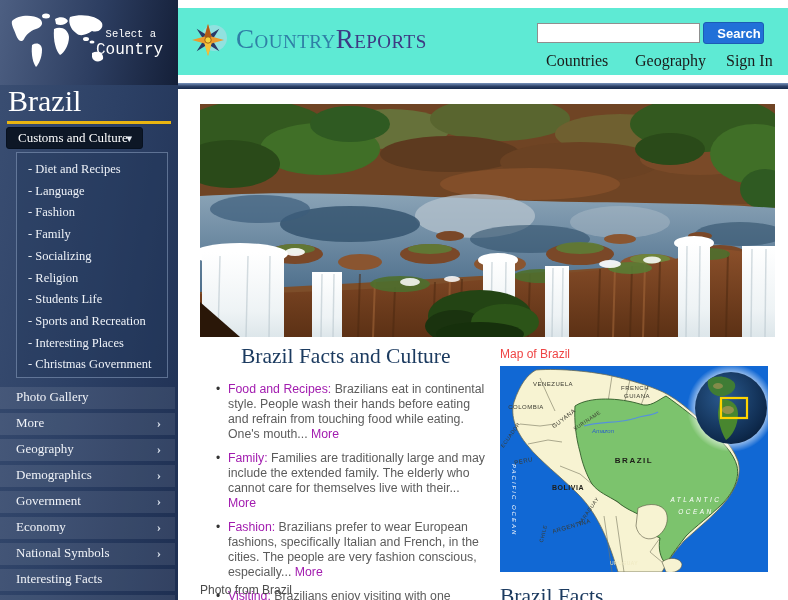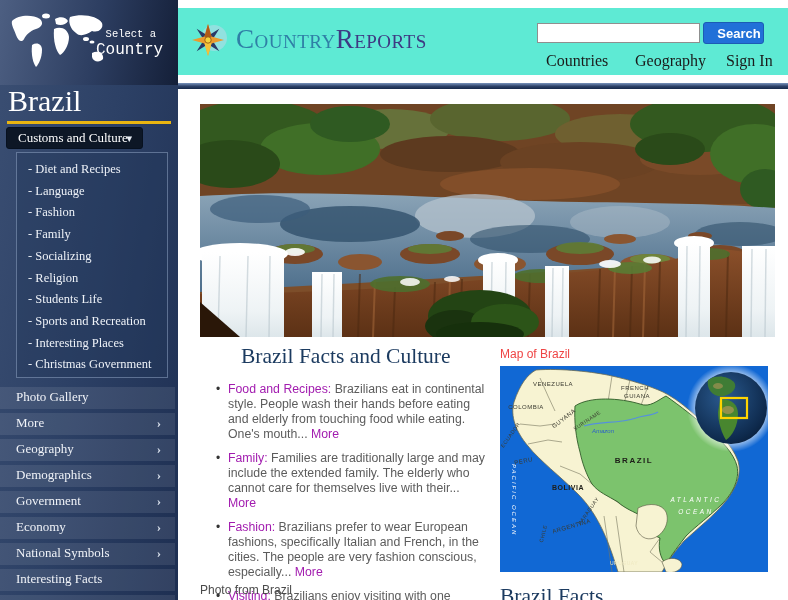--- a/index.html
+++ b/index.html
@@ -344,21 +344,21 @@
   </g>
   <path d="M0,198 L40,233 L0,233 Z" fill="#2a1708"></path>
 </svg>
 </div>
 
 <h2 class="content-heading">Brazil Facts and Culture</h2>
 
 <ul class="bullets">
   <li>
     <a class="blink">Food and Recipes:</a>
-    <span>Brazilians eat in continental style. People wash their hands before eating and elderly from touching food while eating. One's mouth...</span>
+    <span>Brazilians eat in continental style. People wash their hands before eating and refrain from touching food while eating. One's mouth...</span>
     <a class="blink">More</a>
   </li>
   <li>
     <a class="blink">Family:</a>
     <span>Families are traditionally large and may include the extended family. The elderly who cannot care for themselves live with their...</span>
     <a class="blink">More</a>
   </li>
   <li>
     <a class="blink">Fashion:</a>
     <span>Brazilians prefer to wear European fashions, specifically Italian and French, in the cities. The people are very fashion conscious, especially...</span>

